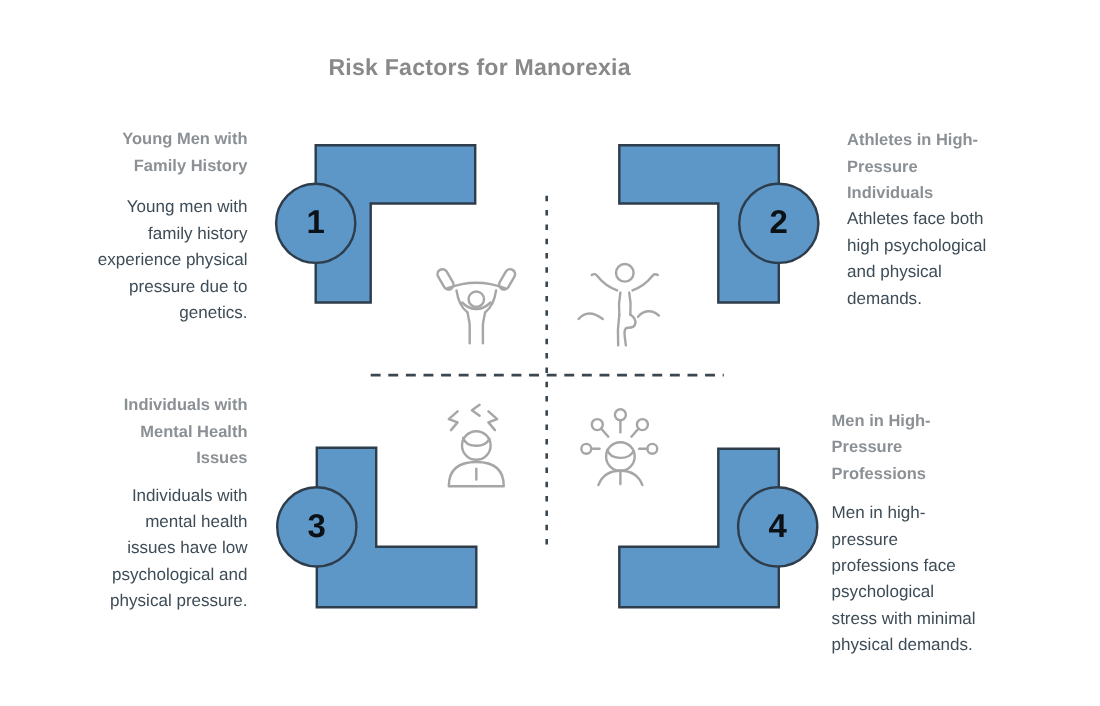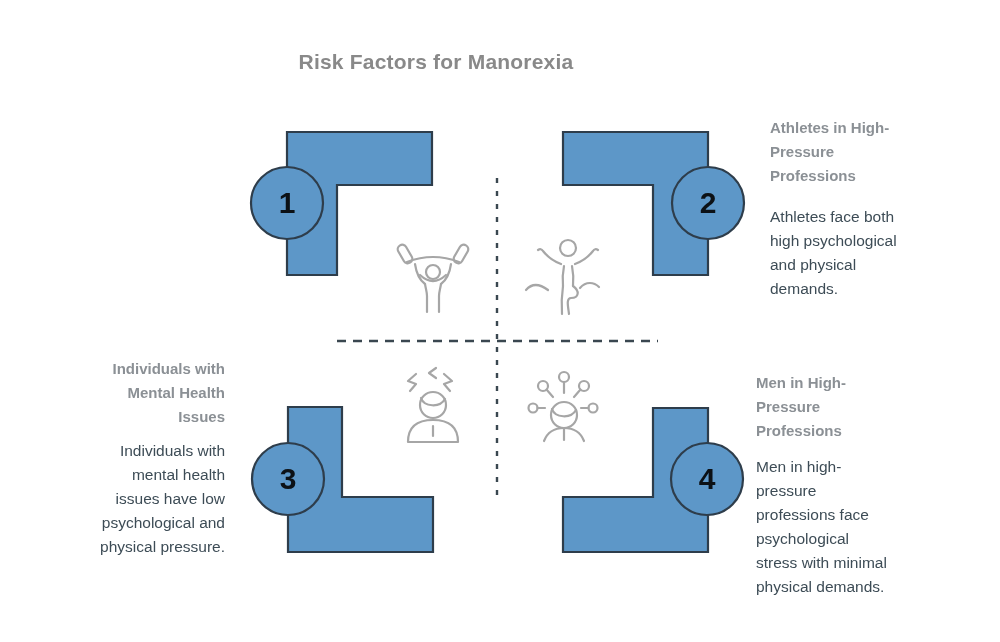--- a/index.html
+++ b/index.html
@@ -103,26 +103,35 @@
           <path d="M64.5 44 L57 44"></path>
       </g>
     </g>
   </svg>
 
   <div class="num" style="left:251px;top:167px">1</div>
   <div class="num" style="left:672px;top:167px">2</div>
   <div class="num" style="left:252px;top:443px">3</div>
   <div class="num" style="left:671px;top:443px">4</div>
 
+  <div class="qtext right" style="left:10px;top:115px;width:215px">
+    <div class="h">Young Men with
+Family History</div>
+    <div class="b" style="margin-top:14px">Young men with
+family history
+experience physical
+pressure due to
+genetics.</div>
+  </div>
 
   <div class="qtext left" style="left:770px;top:116px;width:200px">
     <div class="h">Athletes in High-
 Pressure
-Professions</div>
-    <div class="b" style="margin-top:17px">Athletes face both
+Individuals</div>
+    <div class="b" style="margin-top:0">Athletes face both
 high psychological
 and physical
 demands.</div>
   </div>
 
   <div class="qtext right" style="left:10px;top:357px;width:215px">
     <div class="h">Individuals with
 Mental Health
 Issues</div>
     <div class="b" style="margin-top:10px">Individuals with

